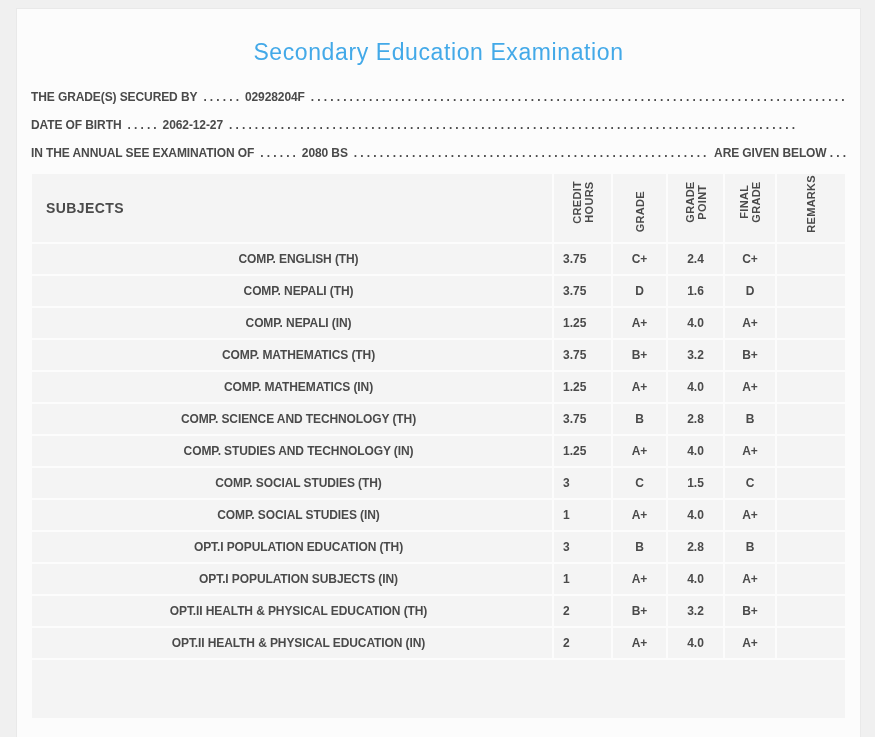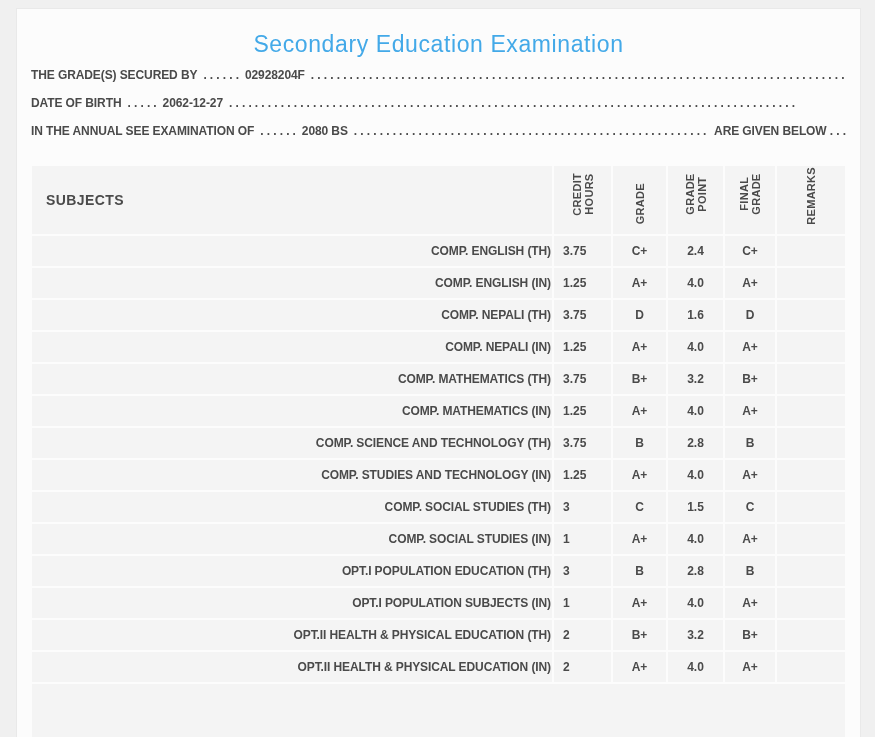--- a/index.html
+++ b/index.html
@@ -12,38 +12,38 @@
   }
   .card {
     box-sizing: border-box;
     margin: 8px 14px 0 16px;
     min-height: 729px;
     background: var(--card-bg, #fcfcfc);
     border: 1px solid #e9e9e9;
     border-bottom: none;
   }
   .page-title {
-    margin-top: 22px;
+    margin-top: 30px;
     text-align: center;
     font-size: 23px;
     font-weight: 400;
     letter-spacing: 0.6px;
     color: var(--accent, #43a9e8);
   }
   .page-subtitle {
     margin-top: 12px;
     text-align: center;
     font-size: 13px;
     font-weight: 700;
     letter-spacing: 0.6px;
   }
   .info-lines { margin: 10px 14px 0 14px; }
   .info-line {
     display: flex;
-    align-items: flex-start;
+    align-items: flex-end;
     height: 28px;
     font-size: 12px;
     font-weight: 700;
     letter-spacing: -0.1px;
     white-space: pre;
   }
   .info-line .lbl { flex: 0 0 auto; }
   .info-line .mid-dots { flex: 0 0 auto; margin: 0 6px; }
   .info-line .val { flex: 0 0 auto; }
   .info-line .fill-dots {
@@ -86,21 +86,21 @@
     white-space: normal;
   }
   col.c-subject { width: auto; }
   col.c-credit  { width: 57px; }
   col.c-grade   { width: 53px; }
   col.c-point   { width: 55px; }
   col.c-final   { width: 50px; }
   col.c-remarks { width: 68px; }
 
   tbody td { height: 28px; font-size: 12px; }
-  td.td-subject { text-align: right; padding-left: 14px; letter-spacing: -0.1px; }
+  td.td-subject { text-align: center; padding-left: 14px; letter-spacing: -0.1px; }
   td.td-credit  { text-align: left; padding-left: 9px; }
   td.td-grade, td.td-point, td.td-final { text-align: center; }
   td.td-remarks { text-align: center; }
 
   tfoot td {
     height: 56px;
     text-align: right;
     vertical-align: middle;
     padding-right: 6px;
     font-size: 12px;
@@ -158,28 +158,20 @@
     <tbody>
         <tr>
           <td class="td-subject">COMP. ENGLISH (TH)</td>
           <td class="td-credit">3.75</td>
           <td class="td-grade">C+</td>
           <td class="td-point">2.4</td>
           <td class="td-final">C+</td>
           <td class="td-remarks"></td>
         </tr>
         <tr>
-          <td class="td-subject">COMP. ENGLISH (IN)</td>
-          <td class="td-credit">1.25</td>
-          <td class="td-grade">A+</td>
-          <td class="td-point">4.0</td>
-          <td class="td-final">A+</td>
-          <td class="td-remarks"></td>
-        </tr>
-        <tr>
           <td class="td-subject">COMP. NEPALI (TH)</td>
           <td class="td-credit">3.75</td>
           <td class="td-grade">D</td>
           <td class="td-point">1.6</td>
           <td class="td-final">D</td>
           <td class="td-remarks"></td>
         </tr>
         <tr>
           <td class="td-subject">COMP. NEPALI (IN)</td>
           <td class="td-credit">1.25</td>

